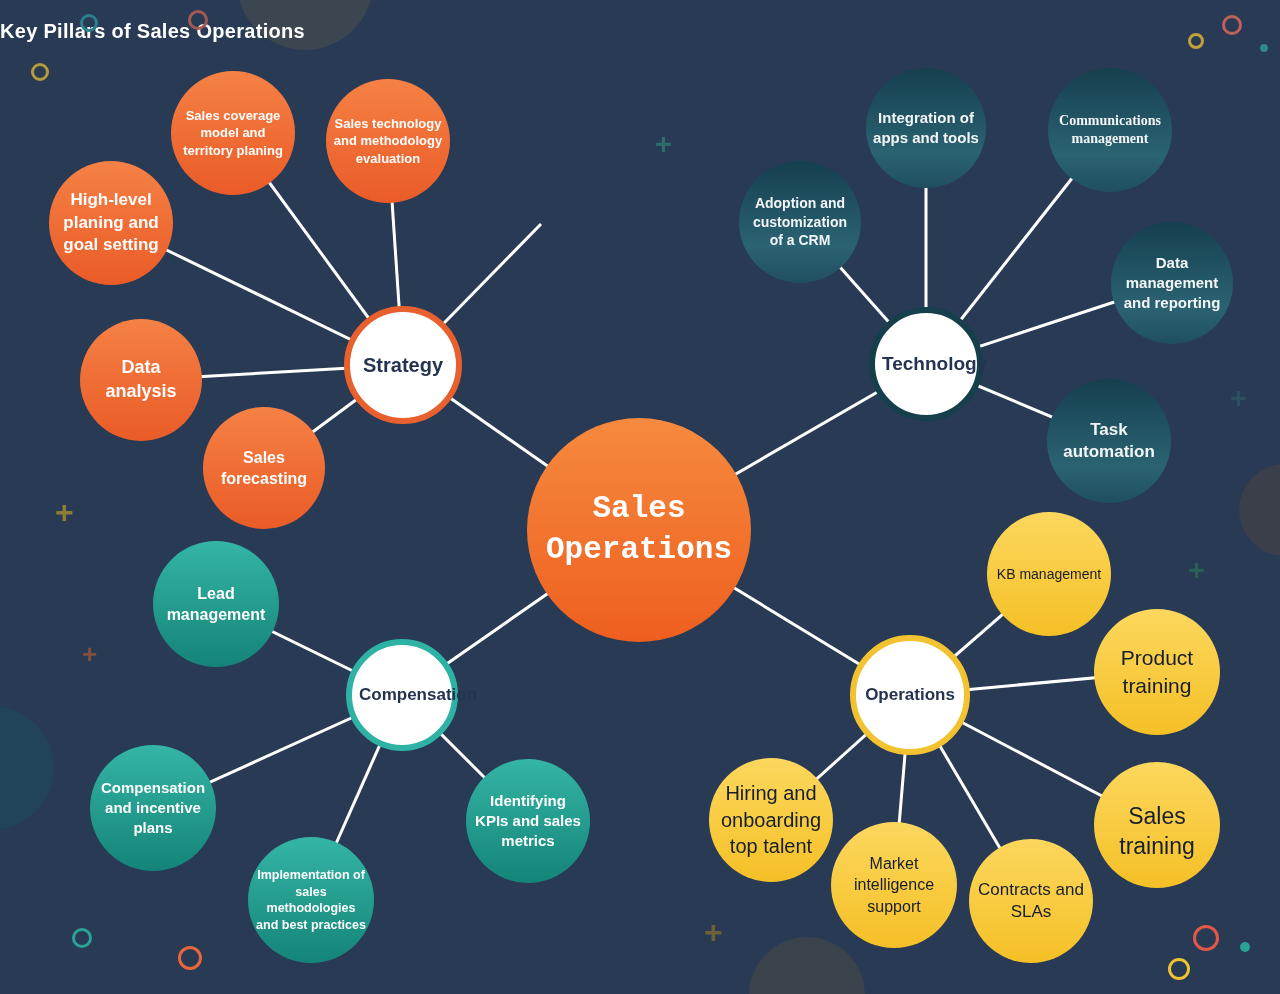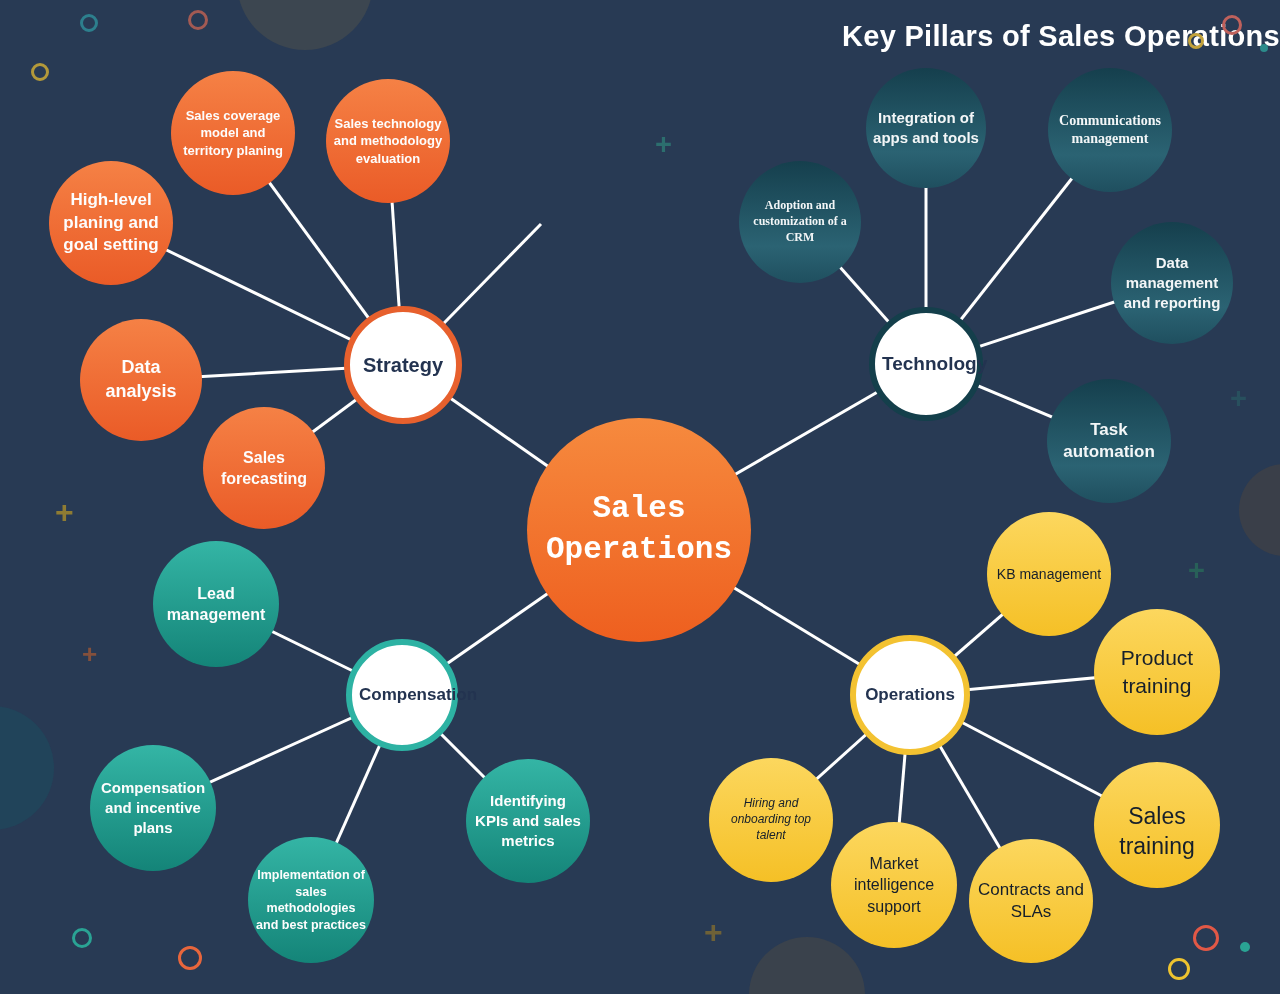--- a/index.html
+++ b/index.html
@@ -5,22 +5,22 @@
   html,body{margin:0;padding:0;}
   body{
     width:1280px;height:994px;position:relative;overflow:hidden;
     background:#283a54;
     font-family:"Liberation Sans","DejaVu Sans",sans-serif;
   }
   #canvas{position:absolute;inset:0;width:1280px;height:994px;}
   .blob{position:absolute;border-radius:50%;z-index:0;}
   #wires{position:absolute;left:0;top:0;z-index:1;}
   .title{
-    position:absolute;left:0;top:20px;width:1280px;text-align:right;
-    color:#ffffff;font-size:29px;font-weight:800;letter-spacing:.3px;z-index:3;
+    position:absolute;left:0;top:20px;width:1280px;text-align:left;
+    color:#ffffff;font-size:20px;font-weight:800;letter-spacing:.3px;z-index:3;
   }
   .node{
     position:absolute;border-radius:50%;z-index:2;box-sizing:border-box;
     display:flex;align-items:center;justify-content:center;text-align:center;
     padding:7px;line-height:1.32;font-weight:600;
   }
   .node .lbl{display:block;width:100%;}
   .fill-orange{background:linear-gradient(180deg,#f58145 0%,#ea5b27 100%);color:#fdfdfd;}
   .fill-darkteal{background:linear-gradient(180deg,#153f4d 0%,#2b6373 70%,#1f4f5f 100%);color:#f3f6f7;}
   .fill-teal{background:linear-gradient(180deg,#34b5a5 0%,#148478 100%);color:#fdfdfd;}
@@ -86,21 +86,21 @@
     <div class="node fill-orange" style="left: 80px; top: 319px; height: 122px; width: 122px;">
       <span class="lbl" style="font-size: 18px;">Data analysis</span>
     </div>
     <div class="node fill-orange" style="left: 203px; top: 407px; height: 122px; width: 122px;">
       <span class="lbl" style="font-size: 16px;">Sales forecasting</span>
     </div>
     <div class="node hub" style="left: 344px; top: 306px; height: 118px; width: 118px; border: 6px solid rgb(231, 96, 45);">
       <span class="lbl" style="font-size: 20px;">Strategy</span>
     </div>
     <div class="node fill-darkteal" style="left: 739px; top: 161px; height: 122px; width: 122px;">
-      <span class="lbl" style="font-size: 12px; font-family: Liberation Serif, serif;">Adoption and customization of a CRM</span>
+      <span class="lbl" style="font-size: 14px;">Adoption and customization of a CRM</span>
     </div>
     <div class="node fill-darkteal" style="left: 866px; top: 68px; height: 120px; width: 120px;">
       <span class="lbl" style="font-size: 15px;">Integration of apps and tools</span>
     </div>
     <div class="node fill-darkteal" style="left: 1048px; top: 68px; height: 124px; width: 124px;">
       <span class="lbl" style="font-size: 14px; font-family: Liberation Serif, serif;">Communications management</span>
     </div>
     <div class="node fill-darkteal" style="left: 1111px; top: 222px; height: 122px; width: 122px;">
       <span class="lbl" style="font-size: 15px;">Data management and reporting</span>
     </div>
@@ -134,21 +134,21 @@
     <div class="node fill-yellow" style="left: 1094px; top: 762px; height: 126px; width: 126px;">
       <span class="lbl" style="font-size: 23px; margin-top: 12px;">Sales training</span>
     </div>
     <div class="node fill-yellow" style="left: 969px; top: 839px; height: 124px; width: 124px;">
       <span class="lbl" style="font-size: 17px;">Contracts and SLAs</span>
     </div>
     <div class="node fill-yellow" style="left: 831px; top: 822px; height: 126px; width: 126px;">
       <span class="lbl" style="font-size: 16px;">Market intelligence support</span>
     </div>
     <div class="node fill-yellow" style="left: 709px; top: 758px; height: 124px; width: 124px;">
-      <span class="lbl" style="font-size: 12px; font-style: italic;">Hiring and onboarding top talent</span>
+      <span class="lbl" style="font-size: 20px;">Hiring and onboarding top talent</span>
     </div>
     <div class="node hub" style="left: 850px; top: 635px; height: 120px; width: 120px; border: 6px solid rgb(243, 194, 49);">
       <span class="lbl" style="font-size: 17px;">Operations</span>
     </div>
     <div class="ring" style="left: 80px; top: 14px; height: 18px; width: 18px; border: 3px solid rgb(45, 127, 141); box-sizing: border-box;"></div>
     <div class="ring" style="left: 188px; top: 10px; height: 20px; width: 20px; border: 3px solid rgb(163, 90, 83); box-sizing: border-box;"></div>
     <div class="ring" style="left: 31px; top: 63px; height: 18px; width: 18px; border: 3px solid rgb(179, 153, 58); box-sizing: border-box;"></div>
     <div class="ring" style="left: 1222px; top: 15px; height: 20px; width: 20px; border: 3px solid rgb(191, 97, 92); box-sizing: border-box;"></div>
     <div class="ring" style="left: 1188px; top: 33px; height: 16px; width: 16px; border: 3px solid rgb(194, 161, 58); box-sizing: border-box;"></div>
     <div class="ring" style="left: 72px; top: 928px; height: 20px; width: 20px; border: 3px solid rgb(42, 163, 148); box-sizing: border-box;"></div>

